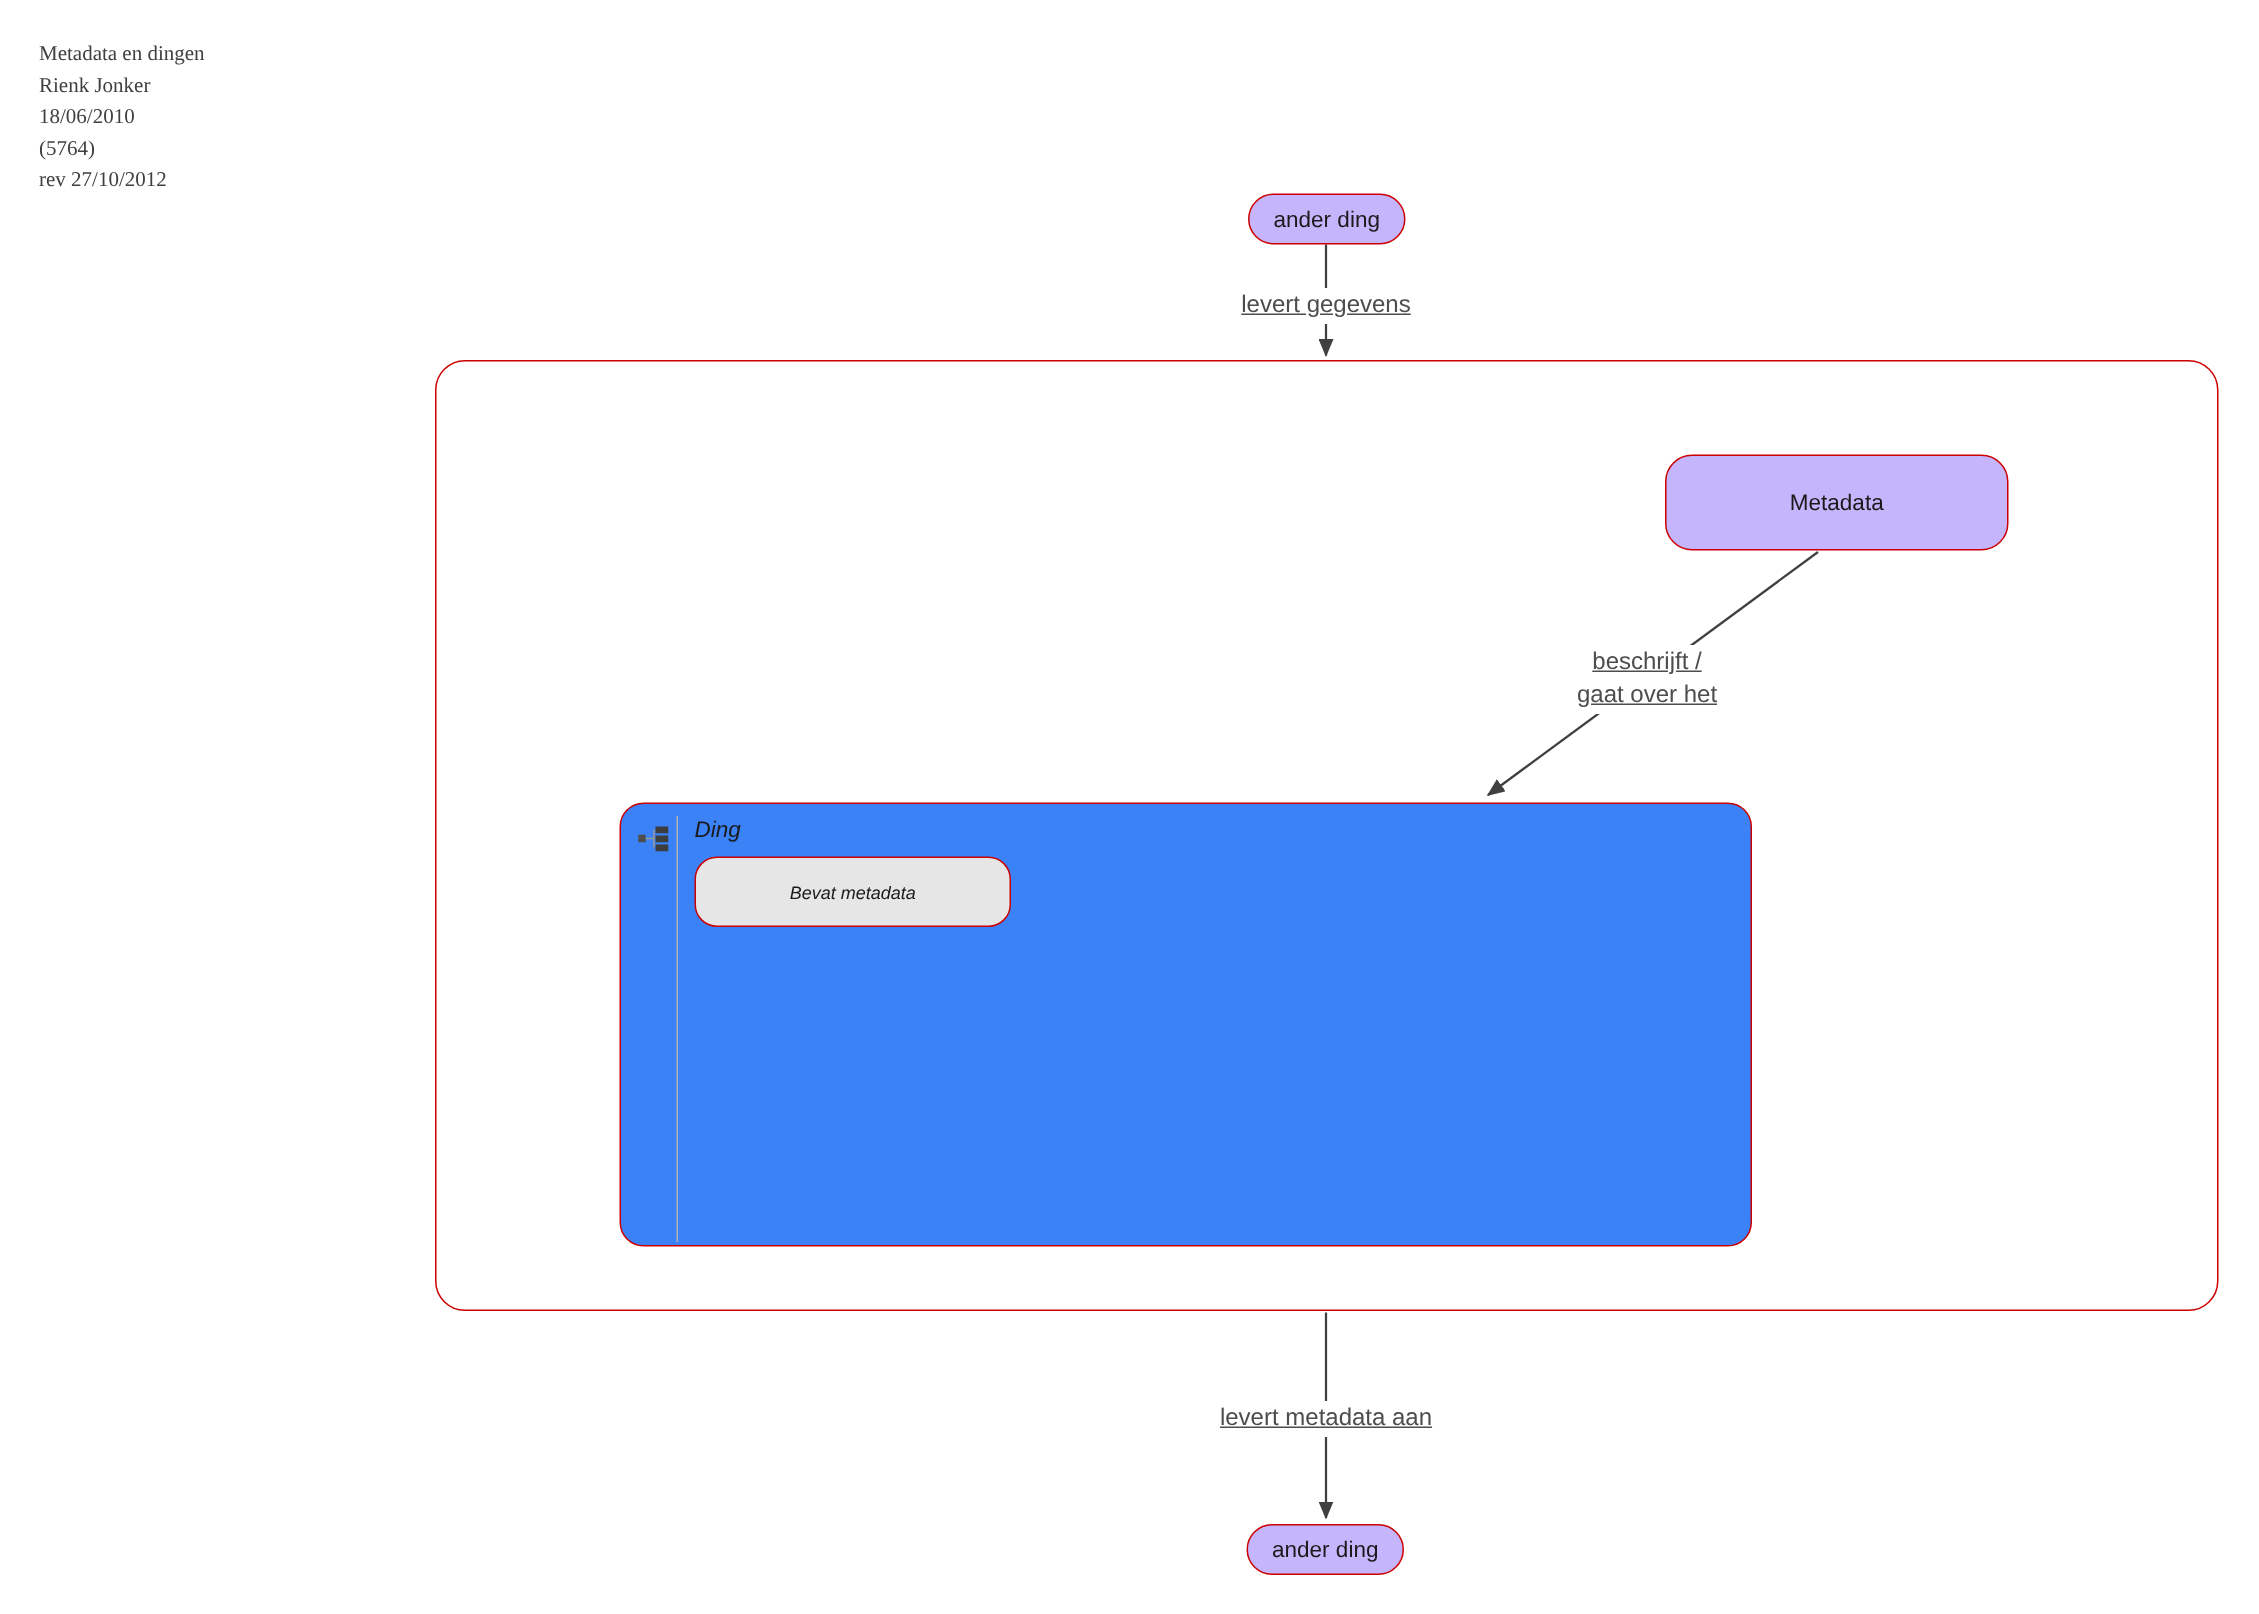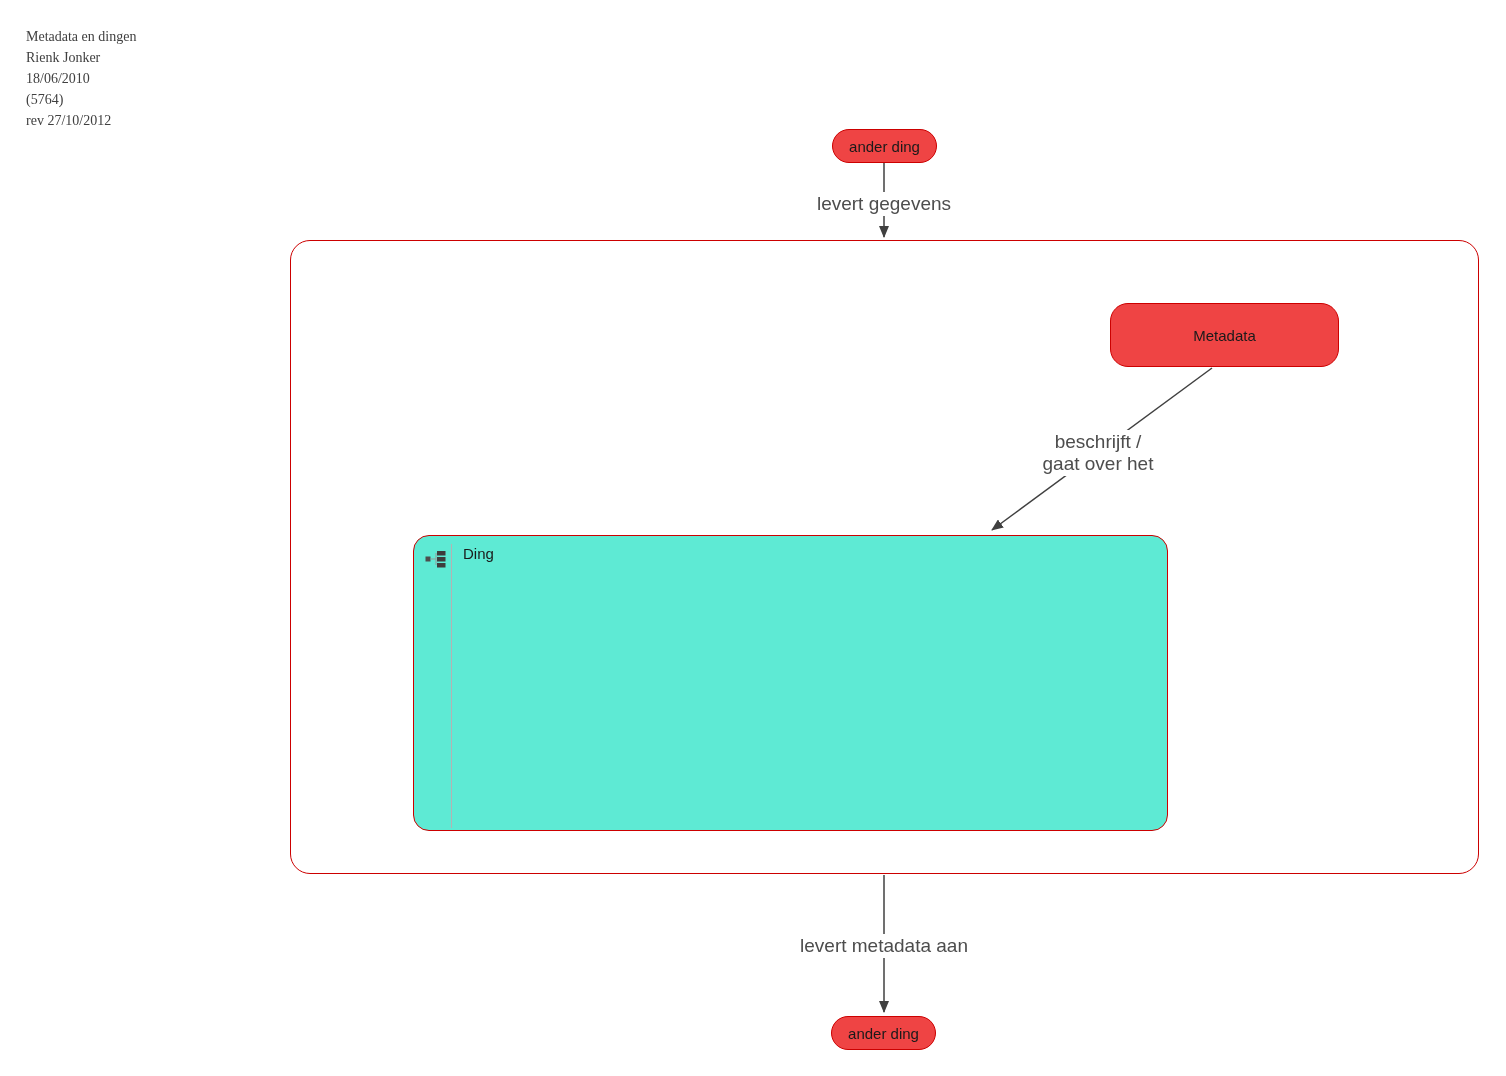--- a/index.html
+++ b/index.html
@@ -16,21 +16,21 @@
   .title-block {
     left: 26px; top: 26px;
     font-size: 14px; line-height: 21px;
     color: #404040;
     font-family: Liberation Serif, serif;
   }
 
   
   .node {
     border: 1.5px solid #cc0000;
-    background: #ef4444;
+    background: #c4b5fd;
     display: flex; align-items: center; justify-content: center;
     color: #1a1a1a;
     font-size: 15px;
   }
   .pill { border-radius: 17px; }
 
   .node-ander-ding-top   { left: 832px; top: 129px;  width: 105px; height: 34px; }
   .node-ander-ding-bottom{ left: 831px; top: 1016px; width: 105px; height: 34px; }
 
   .container-box {
@@ -40,21 +40,22 @@
   }
 
   .node-metadata {
     left: 1110px; top: 303px; width: 229px; height: 64px;
     border-radius: 18px;
   }
 
   .ding-box {
     left: 413px; top: 535px; width: 755px; height: 296px;
     border: 1.5px solid #cc0000; border-radius: 16px;
-    background: #5eead4;
+    background: #3b82f6;
+    font-style: italic;
   }
   .ding-icon { left: 11px; top: 14px; width: 22px; height: 18px; }
   .ding-divider {
     left: 37px; top: 8px; width: 1px; height: 284px;
     background: #b3b3b3;
   }
   .ding-title {
     left: 49px; top: 9px;
     font-size: 15px; color: #1a1a1a;
   }
@@ -65,26 +66,27 @@
     font-size: 12px;
   }
 
   
   .edge-layer { left: 0; top: 0; width: 1506px; height: 1076px; pointer-events: none; }
 
   
   .edge-label {
     background: #ffffff;
     color: #4d4d4d;
-    font-size: 19px;
+    font-size: 16px;
     padding: 1px 5px;
     white-space: nowrap;
     text-align: center;
     transform: translateX(-50%);
     line-height: 22px;
+    text-decoration: underline;
   }
   .lbl-levert-gegevens     { left: 884px;  top: 192px; }
   .lbl-beschrijft          { left: 1098px; top: 430px; }
   .lbl-levert-gegevens-aan { left: 884px;  top: 934px; }
 </style>
 </head>
 <body>
 
 <div class="abs title-block">
   <div>Metadata en dingen</div>
@@ -128,17 +130,20 @@
   <svg class="abs ding-icon" viewBox="0 0 22 18" xmlns="http://www.w3.org/2000/svg">
     <rect x="0.5" y="6.5" width="5" height="5" fill="#4d4d4d"></rect>
     <line x1="5.5" y1="9" x2="11" y2="9" stroke="#999999" stroke-width="1"></line>
     <line x1="11" y1="3" x2="11" y2="15" stroke="#999999" stroke-width="1"></line>
     <rect x="12" y="1" width="8.5" height="4.5" fill="#3d3d3d"></rect>
     <rect x="12" y="7" width="8.5" height="4.5" fill="#3d3d3d"></rect>
     <rect x="12" y="13" width="8.5" height="4.5" fill="#3d3d3d"></rect>
   </svg>
   <div class="abs ding-divider"></div>
   <div class="abs ding-title">Ding</div>
+  <div class="abs node node-bevat">
+    <span>Bevat metadata</span>
+  </div>
 </div>
 
 <div class="abs node pill node-ander-ding-bottom">
   <span>ander ding</span>
 </div>
 
 </body></html>

